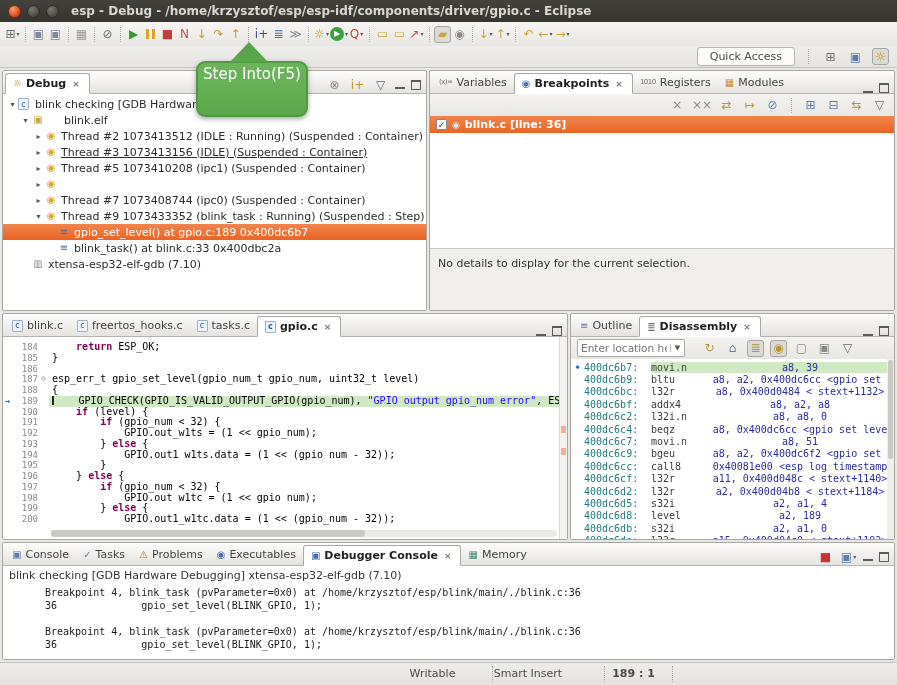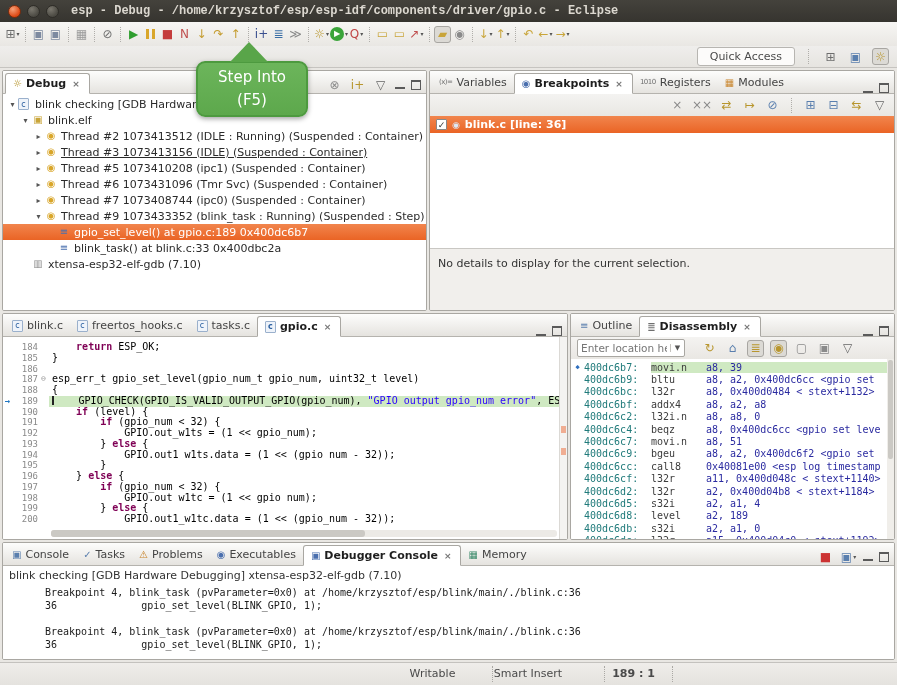--- a/index.html
+++ b/index.html
@@ -1,21 +1,21 @@
 <!DOCTYPE html>
 <html><head>
 <meta charset="utf-8">
 <style>
   * { box-sizing: border-box; }
   body { margin:0; font-family:"DejaVu Sans","Liberation Sans",sans-serif; }
   #app { position:relative; width:897px; height:685px; background:#e9e7e3; overflow:hidden; }
 
   
   .titlebar { position:absolute; left:0; top:0; width:897px; height:22px;
-    background:linear-gradient(#44423c,#36342f); display:flex; align-items:center;font-family:Liberation Mono, monospace; }
+    background:linear-gradient(#44423c,#36342f); display:flex; align-items:center; }
   .wbtn { width:13px; height:13px; border-radius:50%; margin-left:6px; display:inline-block; }
   .wbtn.close { background:radial-gradient(circle at 35% 30%, #f5a078, #dd4814 70%); border:1px solid #7d2c0c; margin-left:8px;}
   .wbtn.gray  { background:radial-gradient(circle at 35% 30%, #7a776e, #4b4942 70%); border:1px solid #2e2c27; }
   .wtitle { color:#dcd8d0; font-size:12px; font-weight:bold; margin-left:12px; white-space:nowrap; }
 
   
   .toolbar { position:absolute; left:0; top:22px; width:897px; height:24px;
     background:linear-gradient(#f7f6f4,#e9e7e3); display:flex; align-items:center; padding-left:4px; }
   .toolbar2 { position:absolute; left:0; top:46px; width:897px; height:22px;
     background:linear-gradient(#efeeec,#e6e4e0); border-bottom:1px solid #c6c4c0;
@@ -92,41 +92,41 @@
   
   .locbox { display:flex; align-items:center; height:18px; background:#fff; border:1px solid #a9a7a2; border-radius:2px; }
   .locbox input { border:none; outline:none; width:92px; font-size:10.5px; padding:0 3px; color:#333;
     font-family:"DejaVu Sans","Liberation Sans",sans-serif; background:transparent; }
   .locbox .combo-dd { width:14px; text-align:center; font-size:7px; color:#555; border-left:1px solid #c5c3bf; }
   .disarea { flex:1; background:#fff; padding-top:2px; overflow:hidden; position:relative; }
   .drow { display:flex; height:12.4px; font:10px "DejaVu Sans Mono","Liberation Mono",monospace; white-space:pre; align-items:center; }
   .drow .mk { width:13px; flex:none; text-align:center; font-size:7px; color:#2f6fbf; }
   .drow .addr { width:67px; flex:none; color:#1f7a7a; }
   .drow .mn { width:55px; flex:none; color:#3c3c3c; }
-  .drow .op { flex:1; color:#2a2aa0; overflow:hidden; }
+  .drow .op { flex:1; color:#2a2aa0; overflow:hidden;text-align:center; }
   .drow.cur .mn, .drow.cur .op { background:#cfe9c2; }
   .vscroll { position:absolute; right:0; top:0; width:7px; height:100%; background:#f0eeea; }
   .vscroll .thumb { margin:1px; width:5px; height:55%; background:#cbc9c4; border-radius:2px; }
 
   
   .conheader { flex:none; font-size:11px; color:#333; padding:3px 6px 2px; background:#fff; white-space:nowrap; }
   .conarea { flex:1; background:#fff; padding:2px 6px; overflow:hidden; }
   .conline { font:10px "DejaVu Sans Mono","Liberation Mono",monospace; white-space:pre; line-height:13px; color:#1a1a1a;padding-left:36px; }
 
   
   .statusbar { position:absolute; left:0; top:662px; width:897px; height:23px;
     background:linear-gradient(#efedea,#e4e2de); border-top:1px solid #c4c2be; font-size:11px; color:#4a4a4a; }
   .statusbar .cell { position:absolute; top:4px; text-align:center; }
   .statusbar .dotsep { position:absolute; top:3px; height:16px; border-left:1px dotted #aaa8a4; }
 
   
   .steptip { position:absolute; left:196px; top:61px; width:112px; height:56px; z-index:50;
     background:linear-gradient(#6cb55b,#5da84c); border:2px solid #4d9a3f; border-radius:9px;
-    box-shadow:0 2px 5px rgba(0,0,0,0.35); color:#fff; text-align:center; font-size:15px;
-    display:flex; flex-direction:column; justify-content:center; line-height:23px; }
+    box-shadow:0 2px 5px rgba(0,0,0,0.35); color:#fff; font-size:15px;
+    display:flex; flex-direction:row; justify-content:center; line-height:23px; }
   .steptip .arrowup { position:absolute; left:32px; top:-21px; width:0; height:0;
     border-left:19px solid transparent; border-right:19px solid transparent; border-bottom:20px solid #59a549; }
 </style>
 </head>
 <body>
 
 <div id="app">
 
   <div class="titlebar">
     <span class="wbtn close"></span>
@@ -274,25 +274,25 @@
           </span>
           <span class="tb-icon">
             <span style="color: rgb(102, 102, 102);">▽</span>
           </span>
           <span class="wmin"></span>
           <span class="wmax"></span>
         </span>
       </div>
     <div class="treearea" id="debug-tree">
         <div class="trow" style="padding-left: 4px;"><span class="arr">▾</span><span class="cfile" style="margin-right: 3px;">c</span><span style="margin-left: 3px;">blink checking [GDB Hardware Debugging]</span></div>
-        <div class="trow" style="padding-left: 17px;"><span class="arr">▾</span><span class="nicon" style="color: rgb(201, 165, 58);">▣</span><span style="margin-left: 3px;">blink.elf</span></div>
+        <div class="trow" style="padding-left: 17px;"><span class="arr">▾</span><span class="nicon" style="color: rgb(201, 165, 58);">▣</span><span style="margin-left: 19px;">blink.elf</span></div>
         <div class="trow" style="padding-left: 30px;"><span class="arr">▸</span><span class="nicon" style="color: rgb(217, 166, 42);">◉</span><span style="margin-left: 3px;">Thread #2 1073413512 (IDLE : Running) (Suspended : Container)</span></div>
         <div class="trow" style="padding-left: 30px;"><span class="arr">▸</span><span class="nicon" style="color: rgb(217, 166, 42);">◉</span><span style="margin-left: 3px; text-decoration: underline;">Thread #3 1073413156 (IDLE) (Suspended : Container)</span></div>
         <div class="trow" style="padding-left: 30px;"><span class="arr">▸</span><span class="nicon" style="color: rgb(217, 166, 42);">◉</span><span style="margin-left: 3px;">Thread #5 1073410208 (ipc1) (Suspended : Container)</span></div>
-        <div class="trow" style="padding-left: 30px;"><span class="arr">▸</span><span class="nicon" style="color: rgb(217, 166, 42);">◉</span><span style="margin-left: 3px;">Thread #6 1073431096 (Tmr Svc) (Suspended : Container)</span></div>
+        <div class="trow" style="padding-left: 30px;"><span class="arr">▸</span><span class="nicon" style="color: rgb(217, 166, 42);">◉</span></div>
         <div class="trow" style="padding-left: 30px;"><span class="arr">▸</span><span class="nicon" style="color: rgb(217, 166, 42);">◉</span><span style="margin-left: 3px;">Thread #7 1073408744 (ipc0) (Suspended : Container)</span></div>
         <div class="trow" style="padding-left: 30px;"><span class="arr">▾</span><span class="nicon" style="color: rgb(217, 166, 42);">◉</span><span style="margin-left: 3px;">Thread #9 1073433352 (blink_task : Running) (Suspended : Step)</span></div>
         <div class="trow selected" style="padding-left: 43px;"><span class="arr"></span><span class="nicon" style="color: rgb(74, 111, 174);">≡</span><span style="margin-left: 3px;">gpio_set_level() at gpio.c:189 0x400dc6b7</span></div>
         <div class="trow" style="padding-left: 43px;"><span class="arr"></span><span class="nicon" style="color: rgb(74, 111, 174);">≡</span><span style="margin-left: 3px;">blink_task() at blink.c:33 0x400dbc2a</span></div>
         <div class="trow" style="padding-left: 17px;"><span class="arr"></span><span class="nicon" style="color: rgb(138, 138, 138);">▥</span><span style="margin-left: 3px;">xtensa-esp32-elf-gdb (7.10)</span></div>
       </div>
   </div>
 
   <div class="panel" style="left:429px; top:70px; width:466px; height:241px;">
     <div class="tabbar" id="bp-tabbar">

